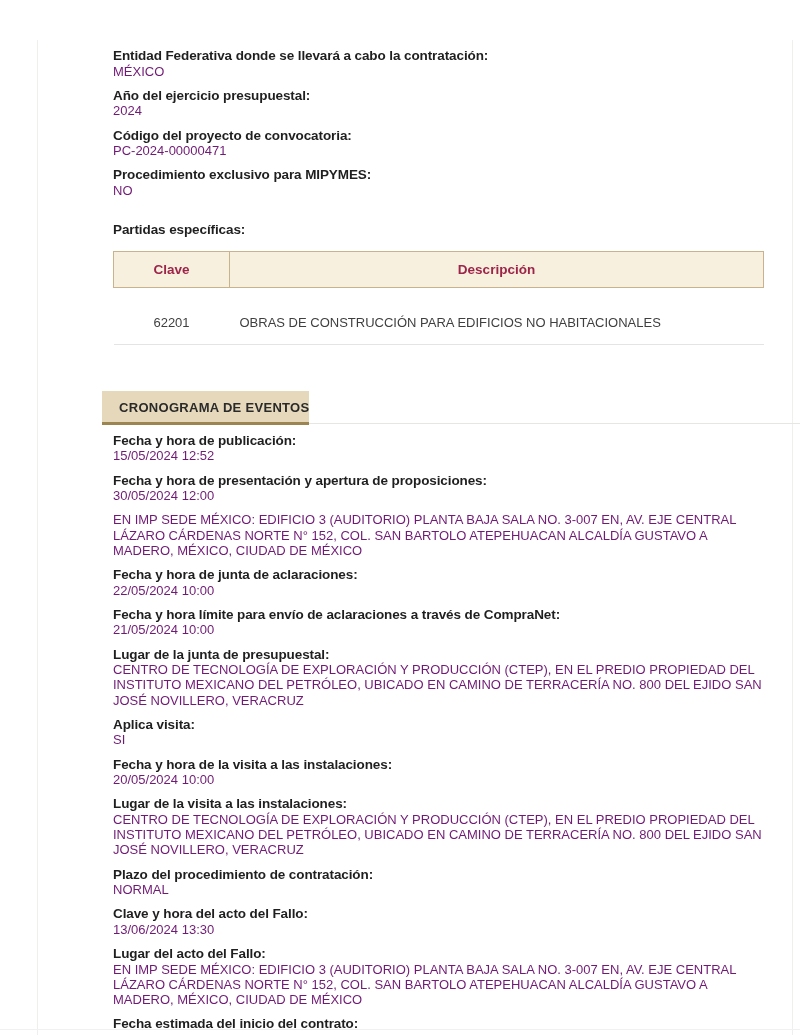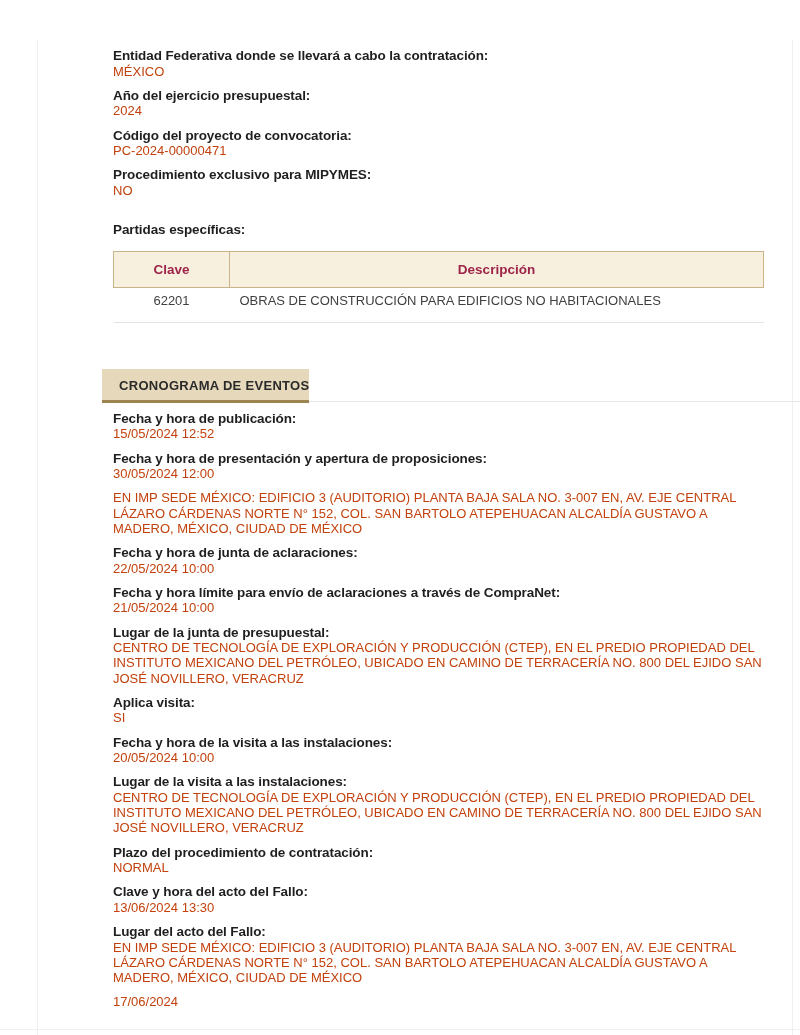--- a/index.html
+++ b/index.html
@@ -36,21 +36,21 @@
   .field-label {
     font-size: 13.5px;
     font-weight: 700;
     color: #1f1f1f;
     line-height: 15.6px;
     letter-spacing: -0.1px;
   }
   .field-value {
     font-size: 13px;
     font-weight: 400;
-    color: #c2410c;
+    color: #701a75;
     line-height: 15.2px;
     white-space: pre-line;
   }
   .partidas-section { margin-top: 24px; }
   .partidas-table {
     border-collapse: collapse;
     width: 651px;
     margin-top: 13px;
   }
   .partidas-table th {
@@ -58,21 +58,21 @@
     border: 1px solid #c9b38c;
     color: #9d2449;
     font-size: 13.5px;
     font-weight: 700;
     padding: 10px 8px;
     text-align: center;
   }
   .partidas-table td {
     font-size: 13px;
     color: #3f3f3f;
-    padding: 5px 10px 14px 10px;
+    padding: 27px 10px 14px 10px;
     border-bottom: 1px solid #e4e4e4;
     text-align: left;
   }
   .partidas-table .col-clave { width: 96px; text-align: center; }
   .tabbar {
     margin-top: 46px;
     margin-left: -11px;
     width: 700px;
     border-bottom: 1px solid #e8e6e2;
   }
@@ -194,20 +194,21 @@
           <div class="field-label">Clave y hora del acto del Fallo:</div>
           <div class="field-value">13/06/2024 13:30</div>
         </div>
         <div class="field">
           <div class="field-label">Lugar del acto del Fallo:</div>
           <div class="field-value">EN IMP SEDE MÉXICO: EDIFICIO 3 (AUDITORIO) PLANTA BAJA SALA NO. 3-007 EN, AV. EJE CENTRAL
 LÁZARO CÁRDENAS NORTE N° 152, COL. SAN BARTOLO ATEPEHUACAN ALCALDÍA GUSTAVO A
 MADERO, MÉXICO, CIUDAD DE MÉXICO</div>
         </div>
         <div class="field">
+          <div class="field-label">Fecha estimada del inicio del contrato:</div>
           <div class="field-value">17/06/2024</div>
         </div>
       </div>
 
     </div>
   </div>
   <div class="bottom-divider"></div>
 </div>
 
 </body></html>

